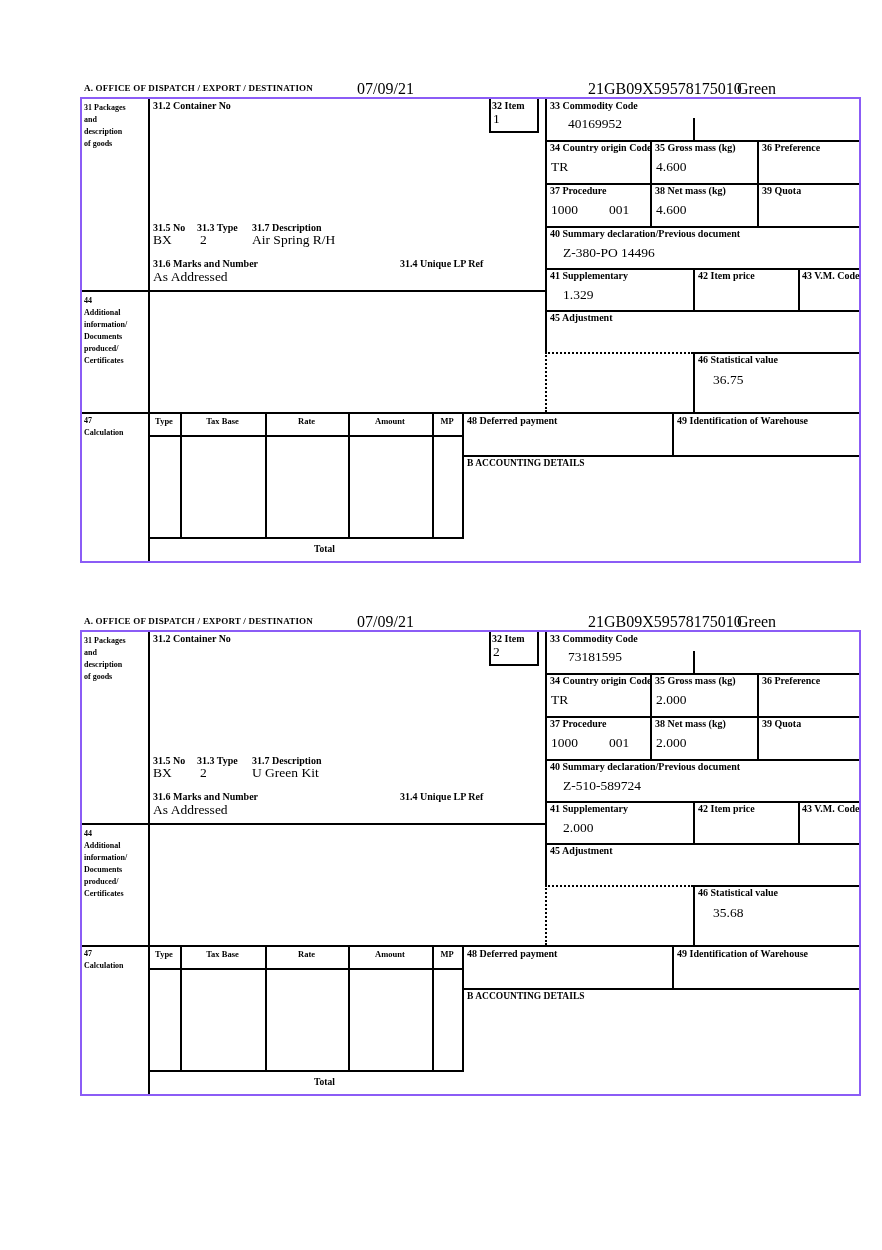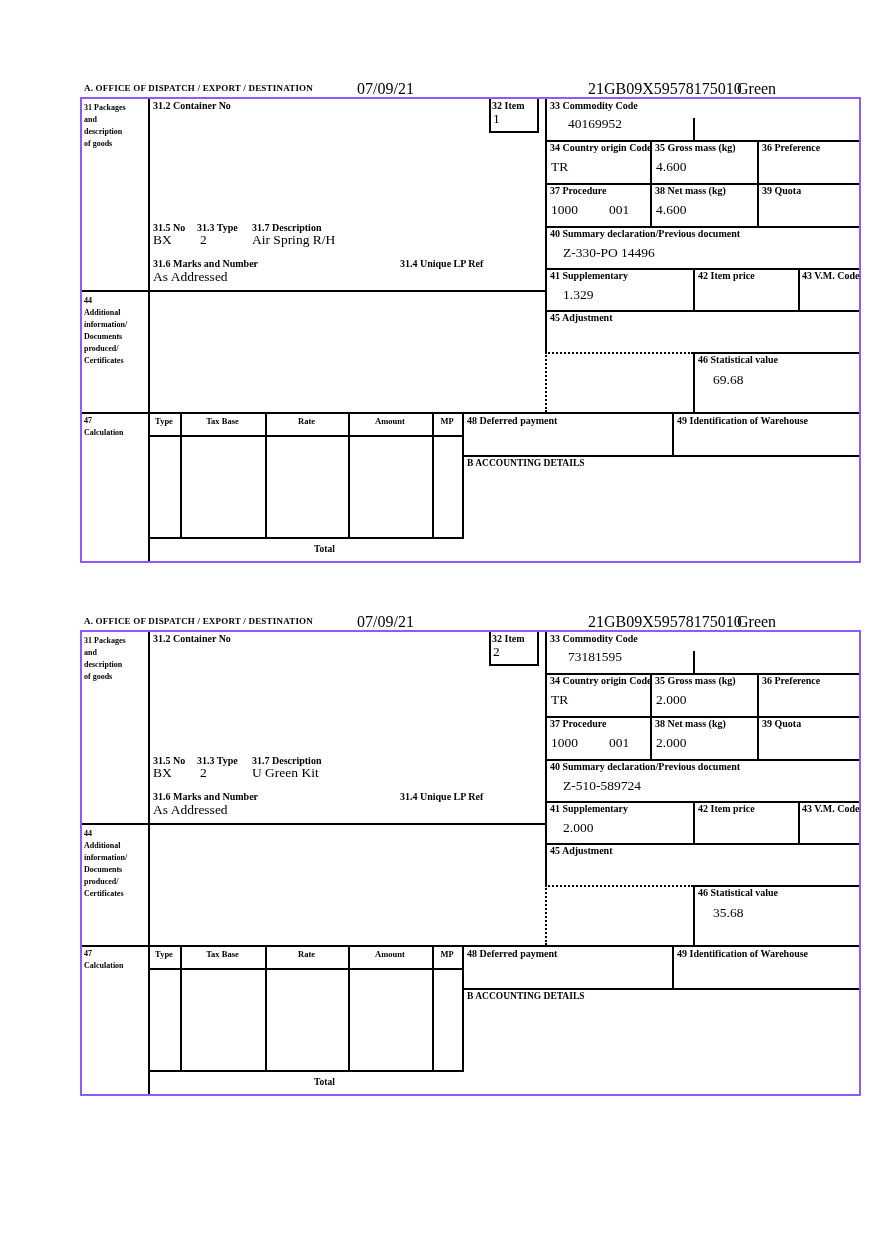--- a/index.html
+++ b/index.html
@@ -108,31 +108,31 @@
       <div class="lbl" style="left:680px;top:43px;">36 Preference</div>
 
       <div class="lbl" style="left:468px;top:86px;">37 Procedure</div>
       <div class="val" style="left:469px;top:103px;">1000</div>
       <div class="val" style="left:527px;top:103px;">001</div>
       <div class="lbl" style="left:573px;top:86px;">38 Net mass (kg)</div>
       <div class="val" style="left:574px;top:103px;">4.600</div>
       <div class="lbl" style="left:680px;top:86px;">39 Quota</div>
 
       <div class="lbl" style="left:468px;top:129px;">40 Summary declaration/Previous document</div>
-      <div class="val" style="left:481px;top:146px;">Z-330-PO 14496</div>
+      <div class="val" style="left:481px;top:146px;">Z-380-PO 14496</div>
 
       <div class="lbl" style="left:468px;top:171px;">41 Supplementary</div>
       <div class="val" style="left:481px;top:188px;">1.329</div>
       <div class="lbl" style="left:616px;top:171px;">42 Item price</div>
       <div class="lbl" style="left:720px;top:171px;">43 V.M. Code</div>
 
       <div class="lbl" style="left:468px;top:213px;">45 Adjustment</div>
 
       <div class="lbl" style="left:616px;top:255px;">46 Statistical value</div>
-      <div class="val" style="left:631px;top:273px;">69.68</div>
+      <div class="val" style="left:631px;top:273px;">36.75</div>
 
       <div class="calc-h" style="left:66px;width:32px;">Type</div>
       <div class="calc-h" style="left:98px;width:85px;">Tax Base</div>
       <div class="calc-h" style="left:183px;width:83px;">Rate</div>
       <div class="calc-h" style="left:266px;width:84px;">Amount</div>
       <div class="calc-h" style="left:350px;width:30px;">MP</div>
       <div class="lbl cap" style="left:232px;top:445px;font-size:9.5px;">Total</div>
 
       <div class="lbl" style="left:385px;top:316px;">48 Deferred payment</div>
       <div class="lbl" style="left:595px;top:316px;">49 Identification of Warehouse</div>

